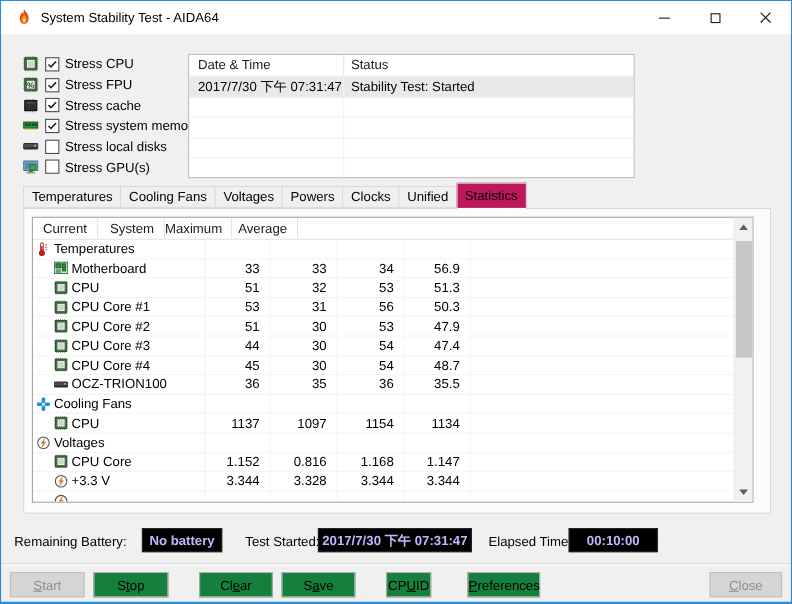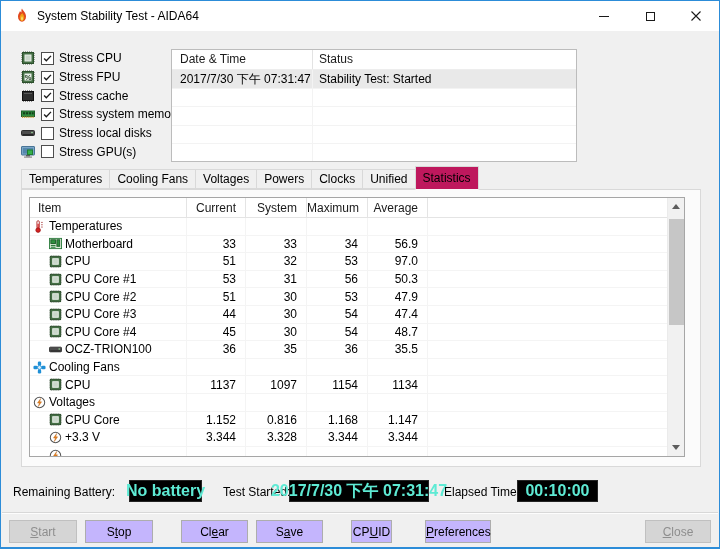--- a/index.html
+++ b/index.html
@@ -68,29 +68,29 @@
   .sb{position:absolute;top:0;right:0;width:17px;height:100%;background:#f1f1f1;border-left:1px solid #ebebeb;box-sizing:border-box;}
   .sb-btn{position:absolute;left:0;width:16px;height:17px;display:flex;align-items:center;justify-content:center;}
   .sb-up{top:0;}
   .sb-down{bottom:0;}
   .tri-up{width:0;height:0;border-left:4px solid transparent;border-right:4px solid transparent;border-bottom:5px solid #5d5d5d;}
   .tri-down{width:0;height:0;border-left:4px solid transparent;border-right:4px solid transparent;border-top:5px solid #5d5d5d;}
   .sb-thumb{position:absolute;left:1px;width:15px;top:21px;height:106px;background:#c6c6c6;}
 
   
   .sblab{position:absolute;top:484px;font-size:12px;color:#000;white-space:nowrap;}
-  .led{position:absolute;top:479px;height:22px;background:#000;color:#5eead4;font-size:16px;font-weight:bold;display:flex;align-items:center;justify-content:center;box-sizing:border-box;border:1px solid #242424;white-space:nowrap;}
+  .led{position:absolute;top:479px;height:22px;background:#000;color:#c4b5fd;font-size:12px;font-weight:bold;display:flex;align-items:center;justify-content:center;box-sizing:border-box;border:1px solid #242424;white-space:nowrap;}
   #lab1{left:12px;}  #led1{left:128px;width:73px;}
   #lab2{left:222px;} #led2{left:288px;width:140px;}
   #lab3{left:443px;} #led3{left:516px;width:81px;}
 
   .sep{position:absolute;left:1px;right:1px;top:511px;height:2px;border-top:1px solid #d8d8d8;border-bottom:1px solid #fdfdfd;box-sizing:border-box;}
 
   
-  .wbtn{position:absolute;top:519px;height:23px;font-size:12px;font-family:"Liberation Sans",sans-serif;background:#c4b5fd;border:1px solid #adadad;color:#000;padding:0;box-sizing:border-box;}
+  .wbtn{position:absolute;top:519px;height:23px;font-size:12px;font-family:"Liberation Sans",sans-serif;background:#15803d;border:1px solid #adadad;color:#000;padding:0;box-sizing:border-box;}
   .wbtn.off{background:#d5d5d5;border-color:#c0c0c0;color:#8e8e8e;}
   .b-start{left:8px;width:68px;}
   .b-stop{left:84px;width:68px;}
   .b-clear{left:180px;width:67px;}
   .b-save{left:255px;width:67px;}
   .b-cpuid{left:350px;width:41px;}
   .b-preferences{left:424px;width:66px;}
   .b-close{left:644px;width:66px;}
 </style>
 </head>
@@ -262,21 +262,20 @@
   <div class="tab">Powers</div>
   <div class="tab">Clocks</div>
   <div class="tab">Unified</div>
   <div class="tab active">Statistics</div>
     </div>
 
   <div class="panel">
     <div class="stats">
       <div class="stats-inner">
         <div class="shead">
-          <span class="sc sc-item">Item</span>
           <span class="sc n w1">Current</span>
           <span class="sc n w2">System</span>
           <span class="sc n w3">Maximum</span>
           <span class="sc n w4">Average</span>
           <span class="sc sc-fill"></span>
         </div>
         <div id="stats-body">
   <div class="trow group">
     <span class="tc-item">
                 <span class="ticn" style="width:13px;height:13px">
@@ -330,21 +329,21 @@
                     </g>
                     <rect x="1.5" y="1.5" width="11" height="11" fill="#446f44" stroke="#2c4f2c"></rect>
                     <rect x="4" y="4" width="6" height="6" fill="#c9d6c9" stroke="#e9efe9"></rect>
                   </svg>
                 </span>
                 <span class="tlabel">CPU</span>
               </span>
     <span class="tc n w1">51</span>
     <span class="tc n w2">32</span>
     <span class="tc n w3">53</span>
-    <span class="tc n w4">97.0</span>
+    <span class="tc n w4">51.3</span>
     <span class="tfill"></span>
   </div>
   <div class="trow item">
     <span class="tc-item">
                 <span class="ticn" style="width:13px;height:13px">
                   <svg viewBox="0 0 14 14">
                     <g stroke="#9aa59a" stroke-width="1" stroke-dasharray="1 1">
                       <line x1="2" y1="0.5" x2="12" y2="0.5"></line>
                       <line x1="2" y1="13.5" x2="12" y2="13.5"></line>
                       <line x1="0.5" y1="2" x2="0.5" y2="12"></line>

